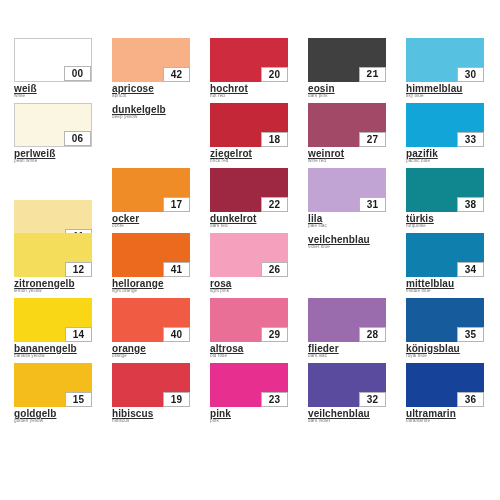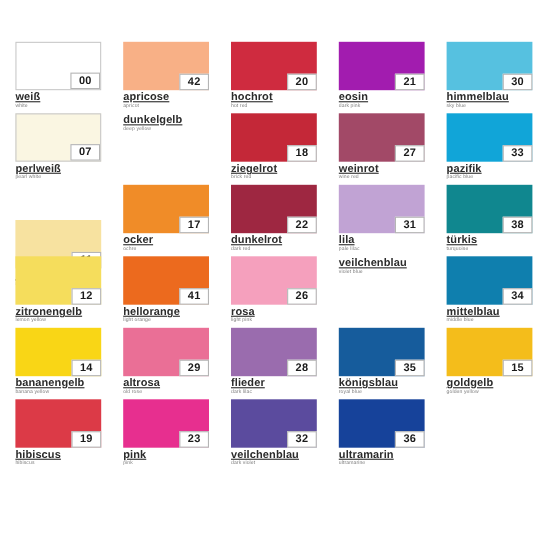--- a/index.html
+++ b/index.html
@@ -95,36 +95,36 @@
         <div class="name-en">apricot</div>
       </div>
       <div class="cell">
         <div class="swatch" style="background: rgb(207, 43, 63);">
           <div class="badge">20</div>
         </div>
         <div class="name-de">hochrot</div>
         <div class="name-en">hot red</div>
       </div>
       <div class="cell">
-        <div class="swatch" style="background: #a21caf;">
+        <div class="swatch" style="background: #404040; font-family: Liberation Mono, monospace;">
           <div class="badge">21</div>
         </div>
         <div class="name-de">eosin</div>
         <div class="name-en">dark pink</div>
       </div>
       <div class="cell">
         <div class="swatch" style="background: rgb(86, 193, 224);">
           <div class="badge">30</div>
         </div>
         <div class="name-de">himmelblau</div>
         <div class="name-en">sky blue</div>
       </div>
       <div class="cell">
         <div class="swatch bordered" style="background: rgb(250, 246, 226);">
-          <div class="badge">07</div>
+          <div class="badge">06</div>
         </div>
         <div class="name-de">perlweiß</div>
         <div class="name-en">pearl white</div>
       </div>
       <div class="cell">
         <div class="name-de">dunkelgelb</div>
         <div class="name-en">deep yellow</div>
       </div>
       <div class="cell">
         <div class="swatch" style="background: rgb(196, 40, 56);">
@@ -213,20 +213,27 @@
         </div>
         <div class="name-de">mittelblau</div>
         <div class="name-en">middle blue</div>
       </div>
       <div class="cell">
         <div class="swatch" style="background: rgb(249, 214, 22);">
           <div class="badge">14</div>
         </div>
         <div class="name-de">bananengelb</div>
         <div class="name-en">banana yellow</div>
+      </div>
+      <div class="cell">
+        <div class="swatch" style="background: rgb(239, 92, 67);">
+          <div class="badge">40</div>
+        </div>
+        <div class="name-de">orange</div>
+        <div class="name-en">orange</div>
       </div>
       <div class="cell">
         <div class="swatch" style="background: rgb(234, 111, 150);">
           <div class="badge">29</div>
         </div>
         <div class="name-de">altrosa</div>
         <div class="name-en">old rose</div>
       </div>
       <div class="cell">
         <div class="swatch" style="background: rgb(154, 108, 174);">

